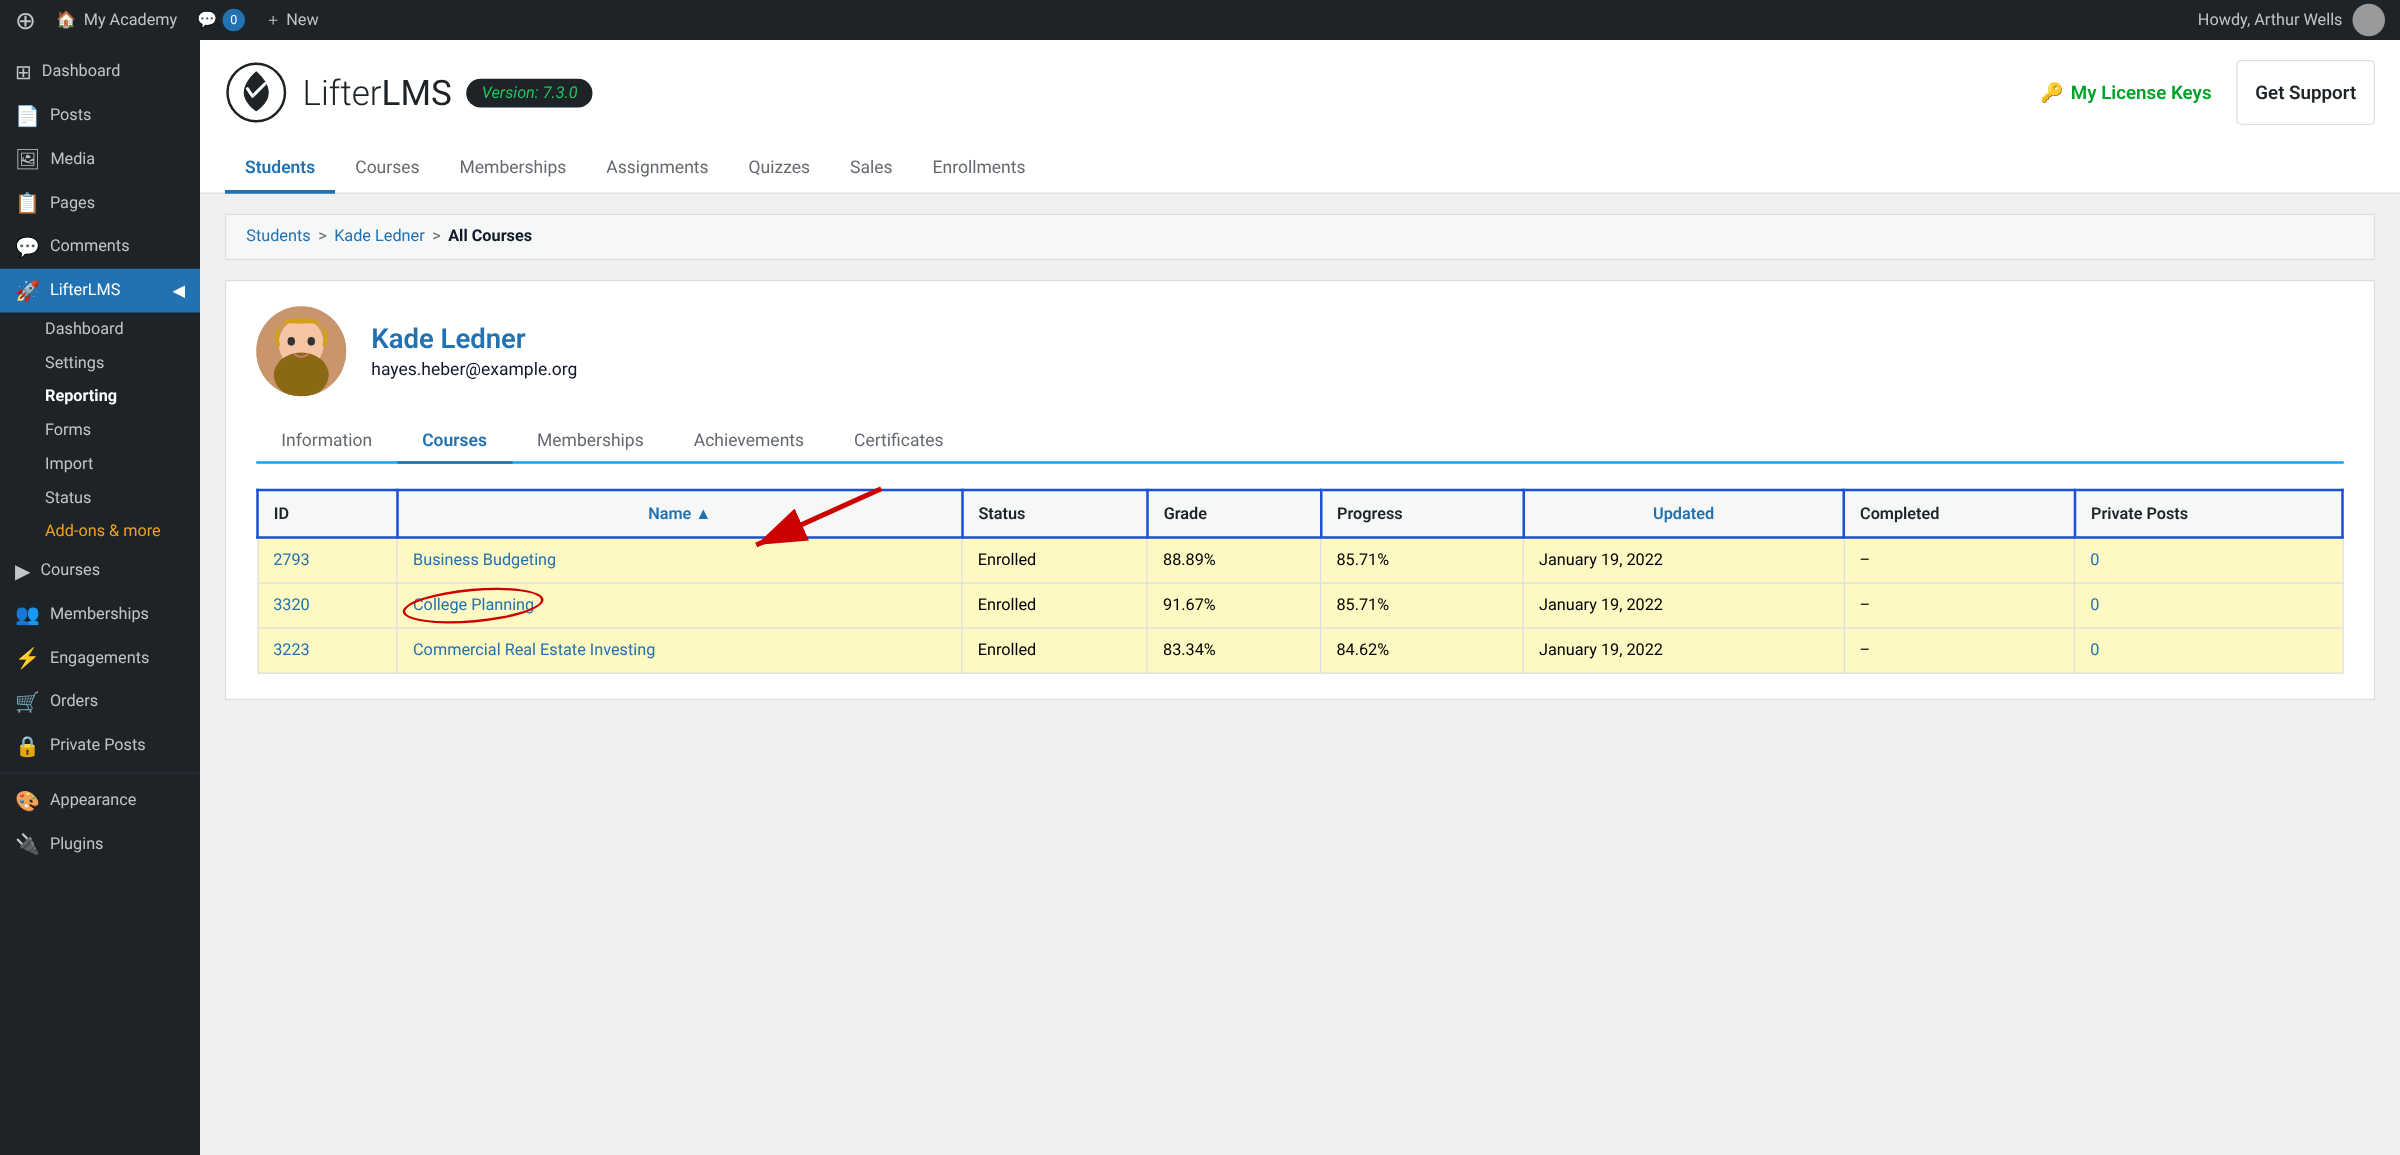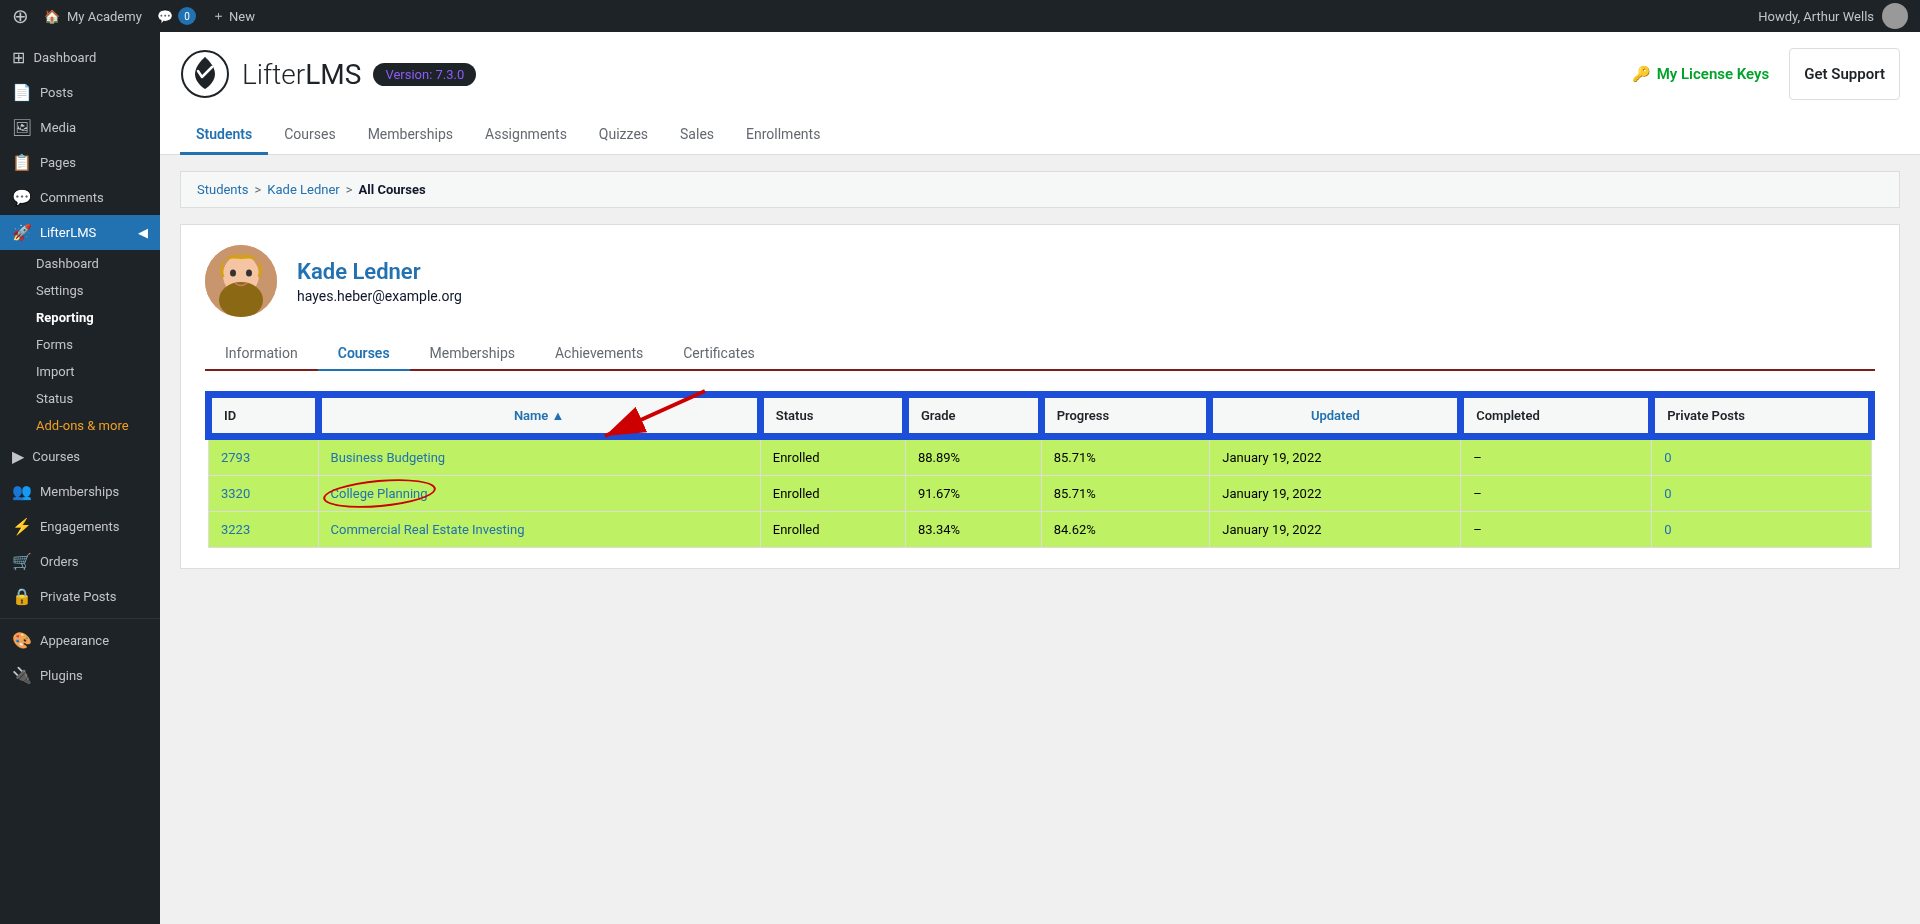--- a/index.html
+++ b/index.html
@@ -98,24 +98,25 @@
       height: 50px;
     }
     .lms-title {
       font-size: 28px;
       font-weight: 300;
       color: #1d2327;
     }
     .lms-title strong { font-weight: 400; }
     .version-badge {
       background: #1d2327;
-      color: #8b5cf6;
+      color: #22c55e;
       border-radius: 20px;
       padding: 4px 12px;
       font-size: 13px;
+      font-style: italic;
     }
     .header-links {
       display: flex;
       align-items: center;
       gap: 20px;
     }
     .license-link {
       color: #00a32a;
       text-decoration: none;
       font-size: 15px;
@@ -206,21 +207,21 @@
     }
     .profile-email {
       color: #0f172a;
       font-size: 14px;
     }
 
     
     .student-tabs {
       display: flex;
       gap: 0;
-      border-bottom: 2px solid #7f1d1d;
+      border-bottom: 2px solid #0ea5e9;
       margin-bottom: 20px;
     }
     .student-tab {
       padding: 8px 20px;
       color: #646970;
       cursor: pointer;
       font-size: 14px;
       text-decoration: none;
     }
     .student-tab.active {
@@ -231,31 +232,31 @@
     }
 
     
     .courses-table {
       width: 100%;
       border-collapse: collapse;
       font-size: 13px;
     }
     .courses-table th {
       background: #f6f7f7;
-      border: 7px solid #1d4ed8;
+      border: 2px solid #1d4ed8;
       padding: 10px 12px;
       text-align: left;
       font-weight: 600;
       color: #1d2327;
     }
     .courses-table th.sorted { color: #2271b1; text-align: center; }
     .courses-table td {
       border: 1px solid #ddd;
       padding: 10px 12px;
-      background: #bef264;
+      background: #fef9c3;
     }
     .table-link { color: #2271b1; text-decoration: none; }
 
     
     .annotation-container {
       position: relative;
     }
     .arrow-annotation {
       position: absolute;
       top: -10px;

